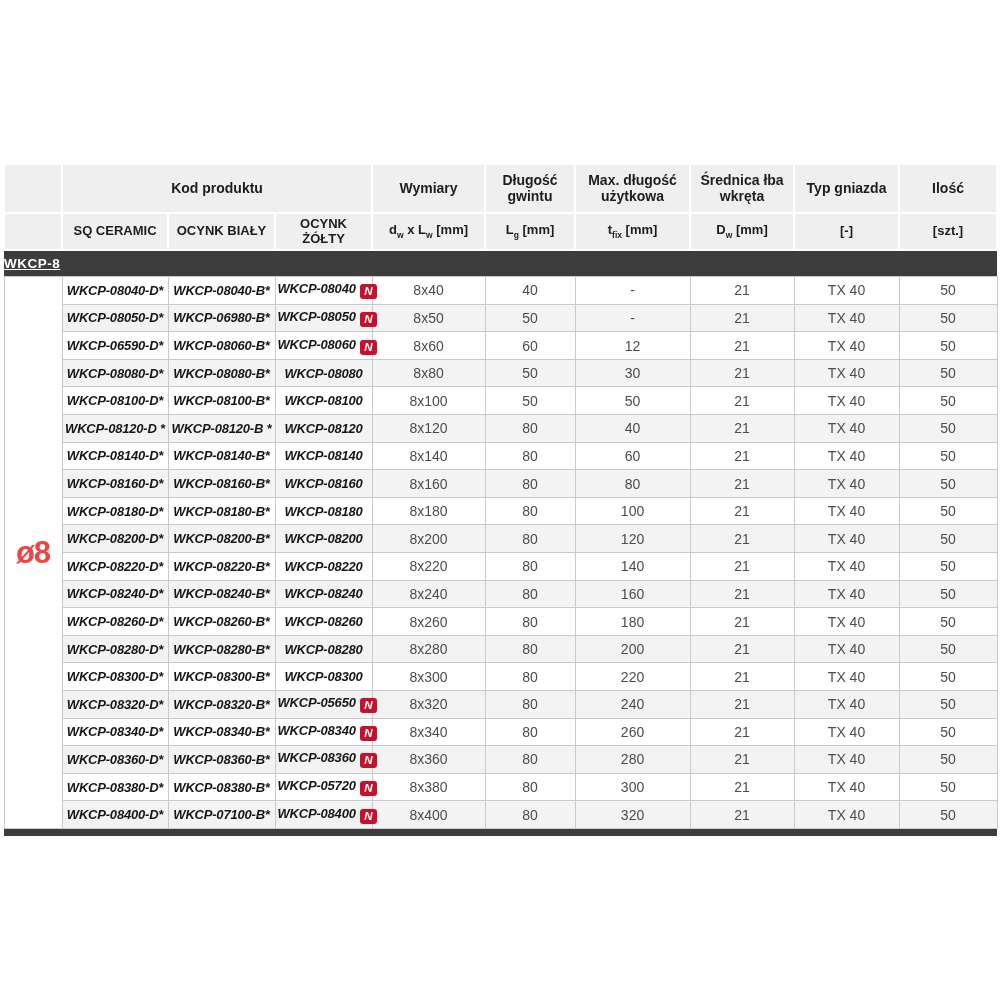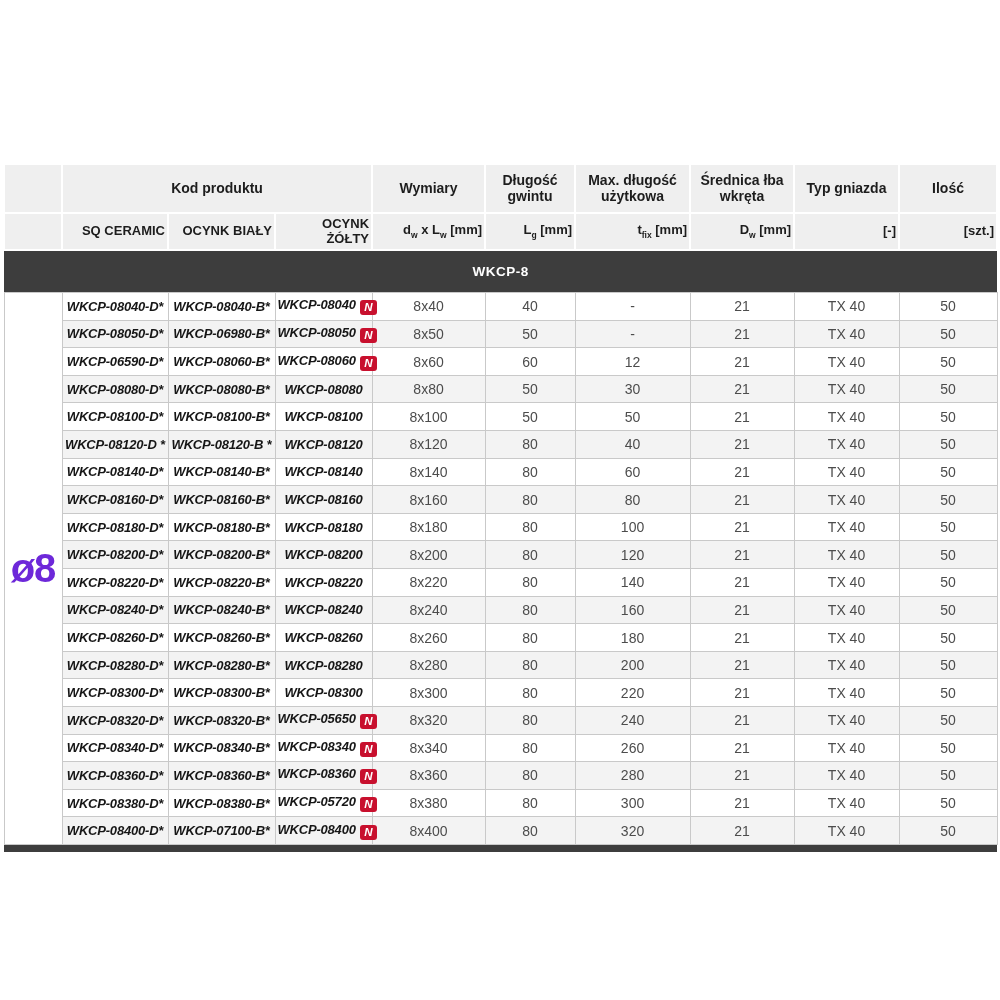--- a/index.html
+++ b/index.html
@@ -2,28 +2,28 @@
 <html><head>
 <meta charset="utf-8">
 <style>
   html,body{margin:0;padding:0;background:#fff;}
   body{width:1000px;height:1000px;position:relative;font-family:"Liberation Sans",sans-serif;}
   .table-wrap{position:absolute;left:3px;top:163px;width:993px;}
   table{border-collapse:collapse;table-layout:fixed;width:993px;}
   thead th{background:#efefef;border:2px solid #fff;font-weight:700;color:#1d1d1d;
            text-align:center;vertical-align:middle;line-height:1.12;padding:3px 2px;font-size:14px;}
   tr.h1 th{height:41px;}
-  tr.h2 th{height:28px;font-size:13px;text-align:right;}
+  tr.h2 th{height:28px;font-size:13px;}
   tr.h2 sub{font-size:8.5px;}
-  tr.band td{background:#3d3d3d;color:#fff;border:none;height:25px;text-align:center;
-             font-size:13.5px;font-weight:600;letter-spacing:.5px;padding:8px;}
+  tr.band td{background:#3d3d3d;color:#fff;border:none;height:25px;text-align:left;
+             font-size:13.5px;font-weight:600;letter-spacing:.5px;padding:0;text-decoration:underline;}
   tbody td{border:1px solid #c9c9c9;height:26.6px;text-align:center;vertical-align:middle;
            padding:0 2px;background:#fff;}
   tbody tr:nth-child(even) td{background:#f3f3f3;}
-  td.dia{background:#fff;font-size:40px;font-weight:700;color:#6d28d9;letter-spacing:-1px;}
+  td.dia{background:#fff;font-size:31px;font-weight:700;color:#ef4444;letter-spacing:-1px;}
   td.code{font-weight:700;color:#161616;font-size:13px;letter-spacing:-.2px;white-space:nowrap;font-style:italic;}
   td.num{color:#4c4c4c;font-size:14px;}
   .nbadge{display:inline-block;min-width:15px;height:15px;line-height:15px;background:#c8102e;
           color:#fff;border-radius:3px;font-size:11.5px;font-weight:700;margin-left:4px;
           vertical-align:-2px;padding:0 1px;}
   tfoot td{background:#3d3d3d;height:7px;border:none;padding:0;line-height:0;}
 </style>
 </head>
 <body>
 

